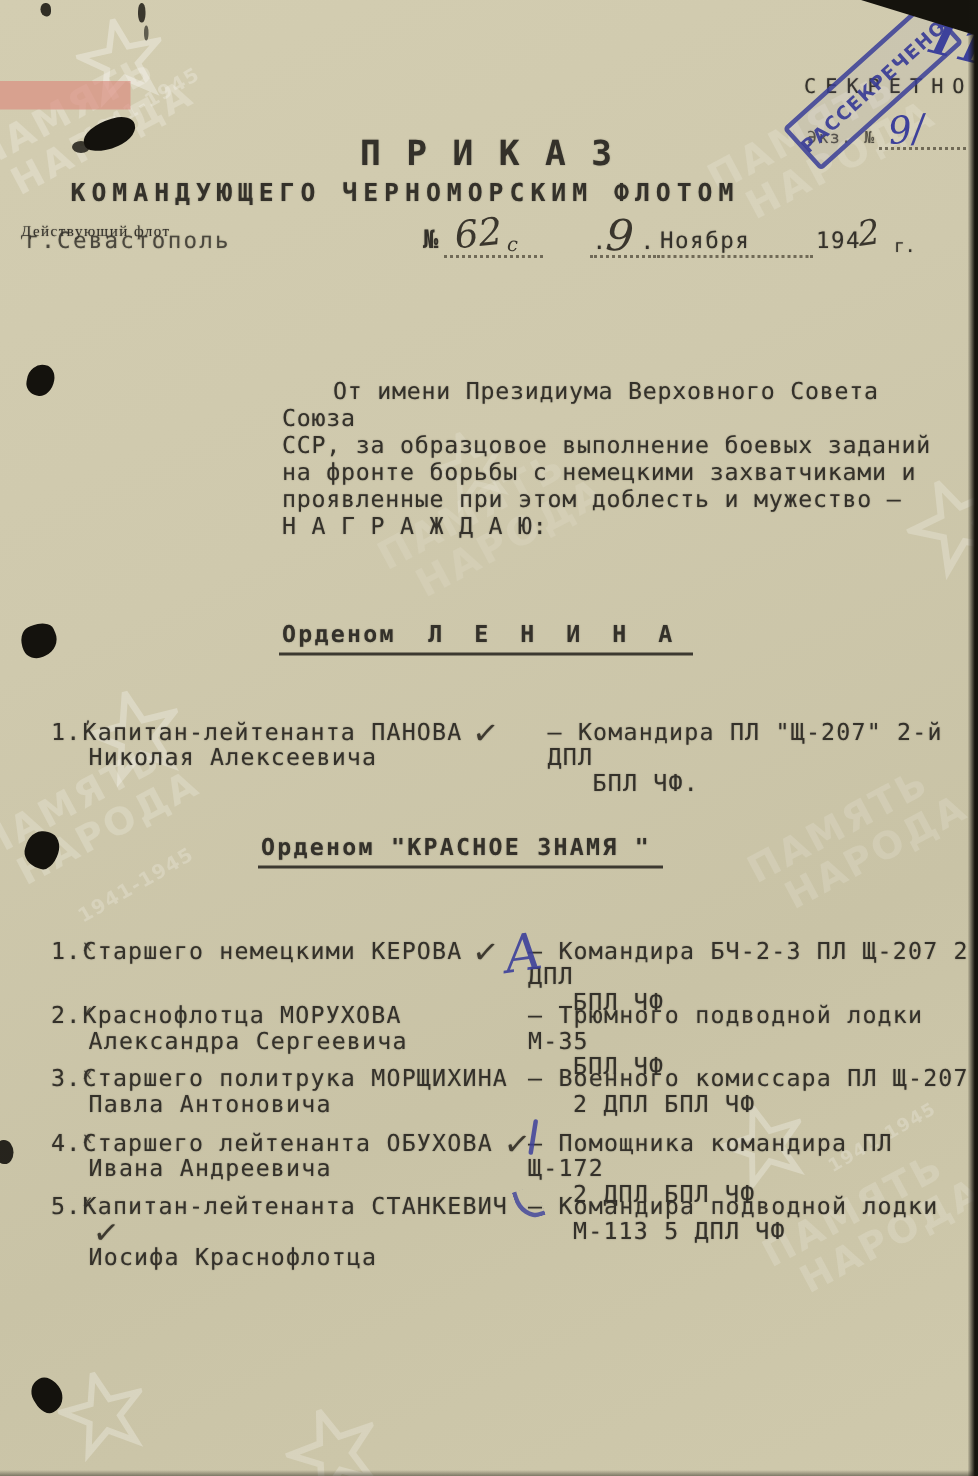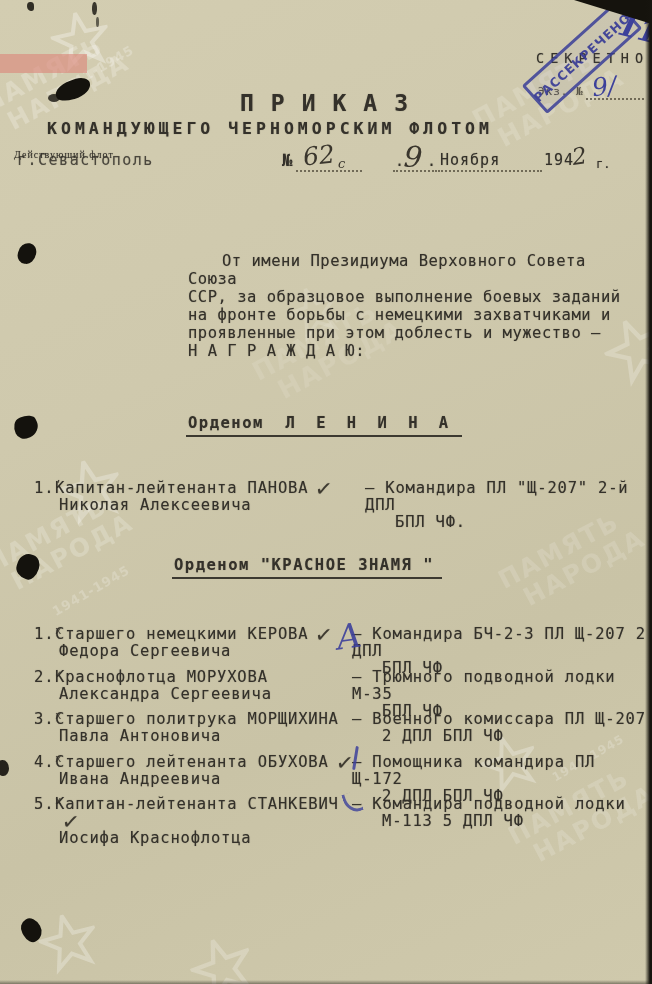--- a/index.html
+++ b/index.html
@@ -188,21 +188,20 @@
   </div>
 
   <div class="heading" style="left:172px;top:556px;">
     <span>Орденом</span>&nbsp;<span>"КРАСНОЕ ЗНАМЯ "</span>
   </div>
 
   <div class="entry typed" style="top:626px;">
     <div class="numcell"><span>1.</span><span class="mark">х</span></div>
     <div class="names">
       <div class="n1"><span>Старшего немецкими КЕРОВА</span><span class="check">✓</span></div>
-      <div class="n2">Федора Сергеевича</div>
     </div>
     <div class="roles">
       <div class="r1"><span>–</span> <span>Командира БЧ-2-3 ПЛ Щ-207 2 ДПЛ</span></div>
       <div class="r2">БПЛ ЧФ</div>
     </div>
   </div>
   <div class="abs ink" style="left:336px;top:616px;font-size:34px;transform:rotate(-8deg);opacity:.9;">А</div>
 
   <div class="entry typed" style="top:669px;">
     <div class="numcell"><span>2.</span><span class="mark">✓</span></div>

